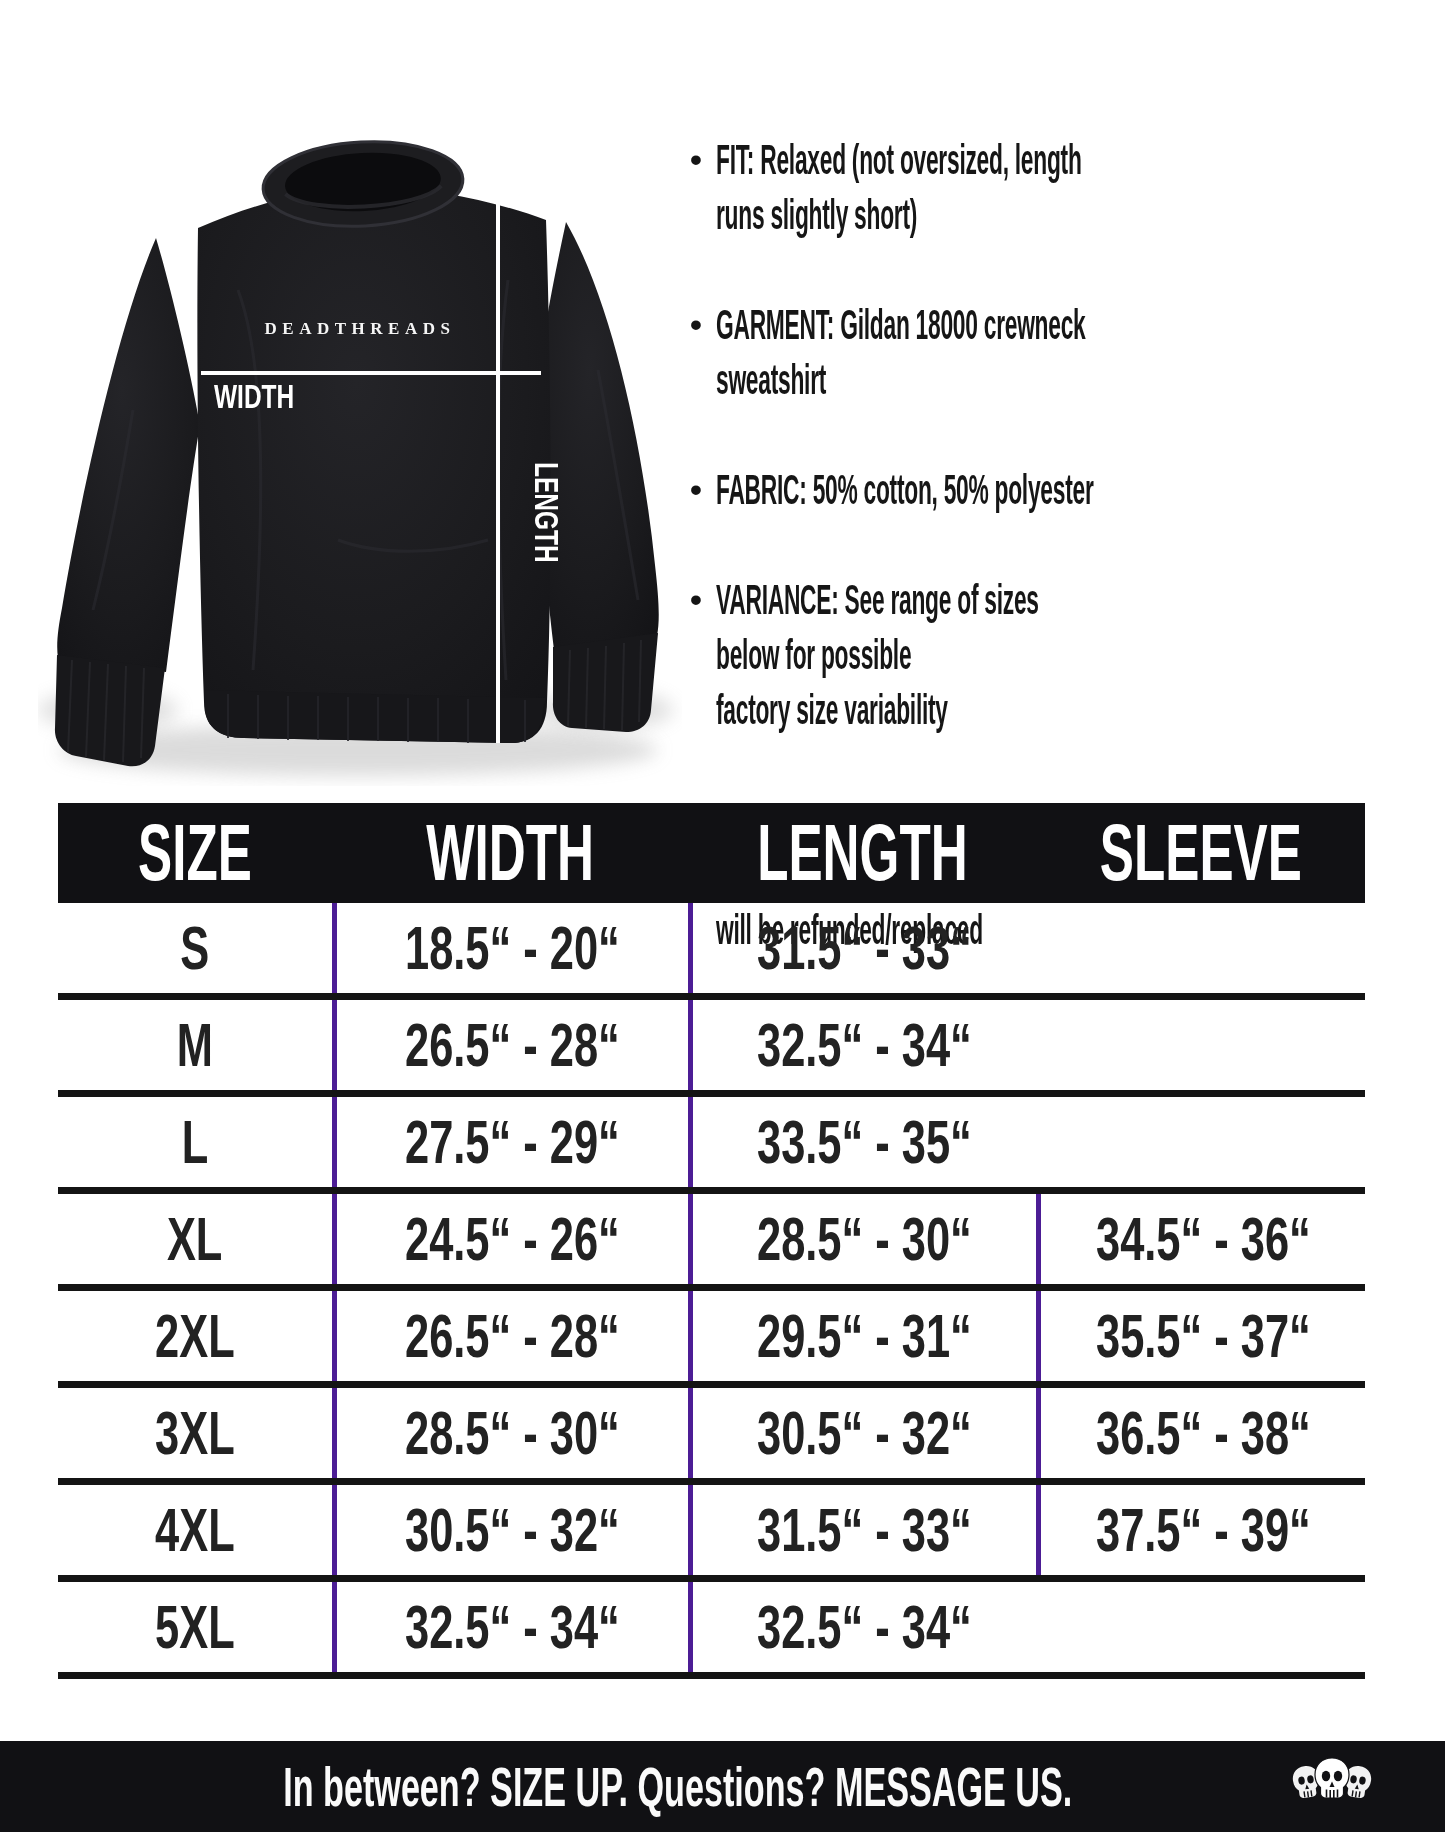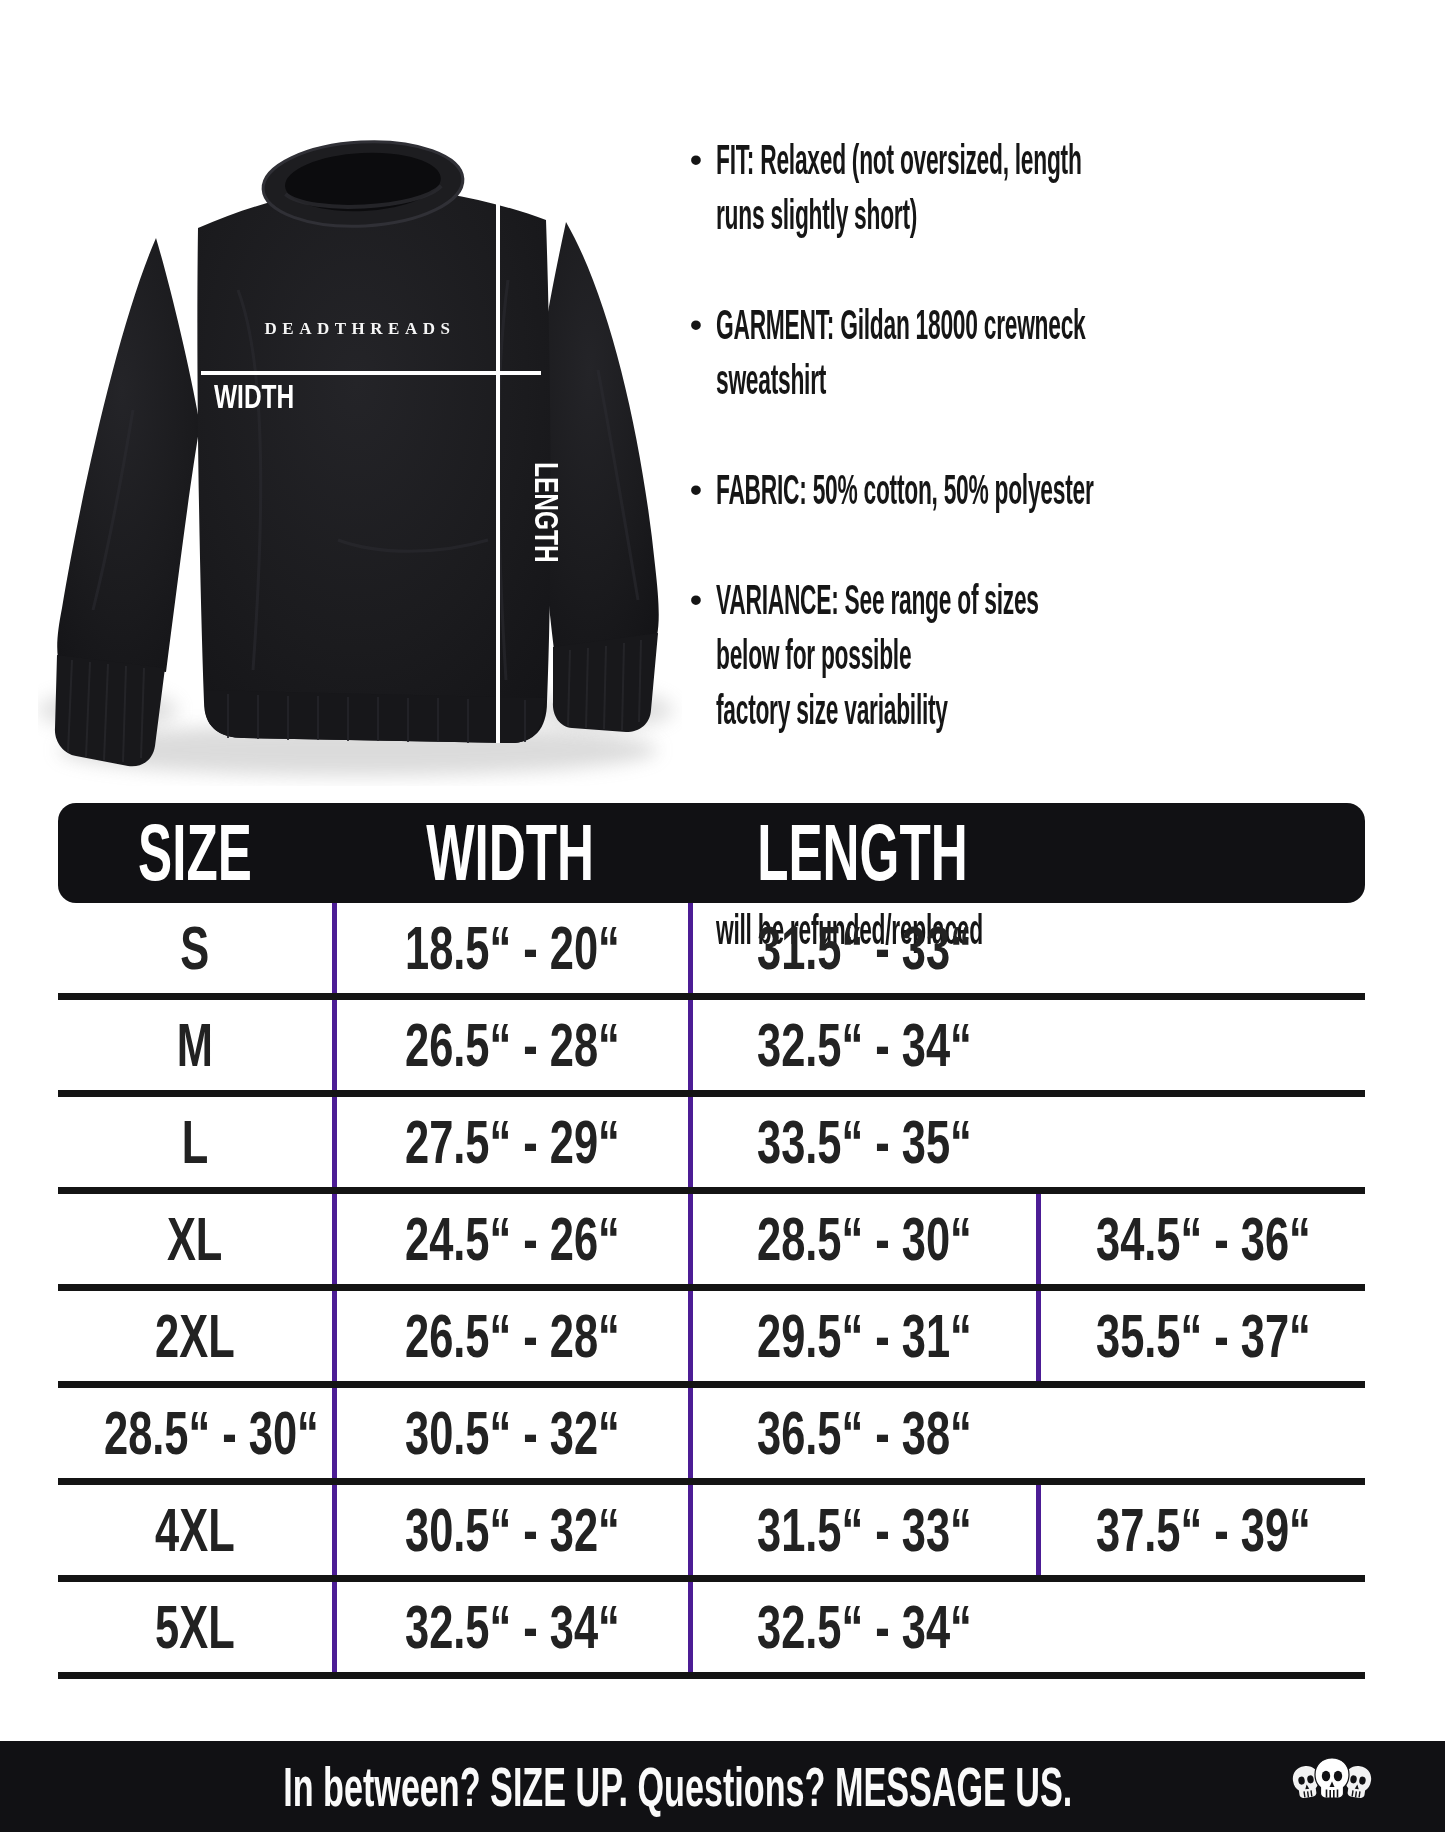--- a/index.html
+++ b/index.html
@@ -13,21 +13,21 @@
   #bullets{position:absolute;left:690px;top:118px;width:745px;padding-top:14px;}
   .bullet-item{display:flex;align-items:flex-start;margin-bottom:55px;}
   .bullet-dot{width:26px;flex:0 0 26px;font-size:34px;line-height:55px;color:#141414;font-weight:bold;}
   .bullet-text{font-size:43px;line-height:55px;font-weight:bold;color:#161616;
                white-space:pre-line;width:1320px;
                transform:scaleX(0.53);transform-origin:left top;letter-spacing:-0.5px;}
 
   
   #size-table{position:absolute;left:58px;top:803px;width:1307px;}
   .thead{display:grid;grid-template-columns:274px 356px 348px 329px;height:100px;
-         background:#111114;align-items:center;border-radius:18px;}
+         background:#111114;align-items:center;}
   .thead .hcell{color:#ffffff;text-align:center;font-size:80px;font-weight:bold;line-height:100px;}
   .trow{display:grid;grid-template-columns:274px 356px 348px 329px;height:90px;
         border-bottom:7px solid #141414;align-items:center;}
   .tcell{text-align:center;font-size:62px;font-weight:bold;color:#222222;line-height:90px;height:90px;}
   .trow .tcell + .tcell{border-left:5px solid #4c1d95;}
   .cx{display:inline-block;white-space:nowrap;transform:scaleX(0.7);transform-origin:center center;}
   .hx{display:inline-block;white-space:nowrap;transform:scaleX(0.64);transform-origin:center center;}
 
   
   #footer{position:absolute;left:0;top:1741px;width:1445px;height:91px;background:#111114;}
@@ -148,20 +148,21 @@
     <div class="bullet-text">OUR PROMISE: Items outside their shown sizes
 will be refunded/replaced</div>
   </div>
 </div>
 
 <div id="size-table">
   <div class="thead">
     <div class="hcell"><span class="hx">SIZE</span></div>
     <div class="hcell"><span class="hx">WIDTH</span></div>
     <div class="hcell"><span class="hx">LENGTH</span></div>
+    <div class="hcell"><span class="hx">SLEEVE</span></div>
   </div>
 
   <div class="trow">
     <div class="tcell"><span class="cx">S</span></div>
     <div class="tcell"><span class="cx">18.5“ - 20“</span></div>
     <div class="tcell"><span class="cx">31.5“ - 33“</span></div>
   </div>
   <div class="trow">
     <div class="tcell"><span class="cx">M</span></div>
     <div class="tcell"><span class="cx">26.5“ - 28“</span></div>
@@ -178,20 +179,21 @@
     <div class="tcell"><span class="cx">28.5“ - 30“</span></div>
     <div class="tcell"><span class="cx">34.5“ - 36“</span></div>
   </div>
   <div class="trow">
     <div class="tcell"><span class="cx">2XL</span></div>
     <div class="tcell"><span class="cx">26.5“ - 28“</span></div>
     <div class="tcell"><span class="cx">29.5“ - 31“</span></div>
     <div class="tcell"><span class="cx">35.5“ - 37“</span></div>
   </div>
   <div class="trow">
+    <div class="tcell"><span class="cx">3XL</span></div>
     <div class="tcell"><span class="cx">28.5“ - 30“</span></div>
     <div class="tcell"><span class="cx">30.5“ - 32“</span></div>
     <div class="tcell"><span class="cx">36.5“ - 38“</span></div>
   </div>
   <div class="trow">
     <div class="tcell"><span class="cx">4XL</span></div>
     <div class="tcell"><span class="cx">30.5“ - 32“</span></div>
     <div class="tcell"><span class="cx">31.5“ - 33“</span></div>
     <div class="tcell"><span class="cx">37.5“ - 39“</span></div>
   </div>

